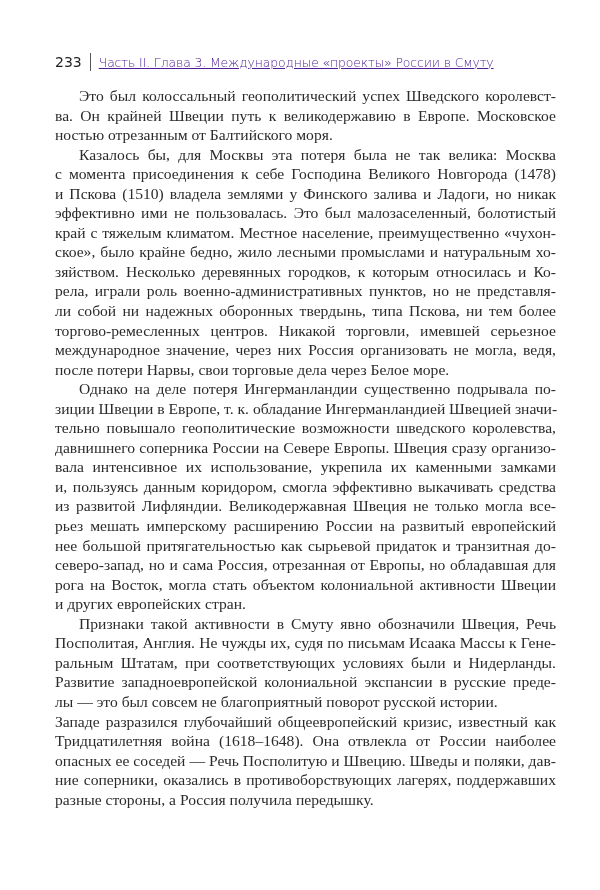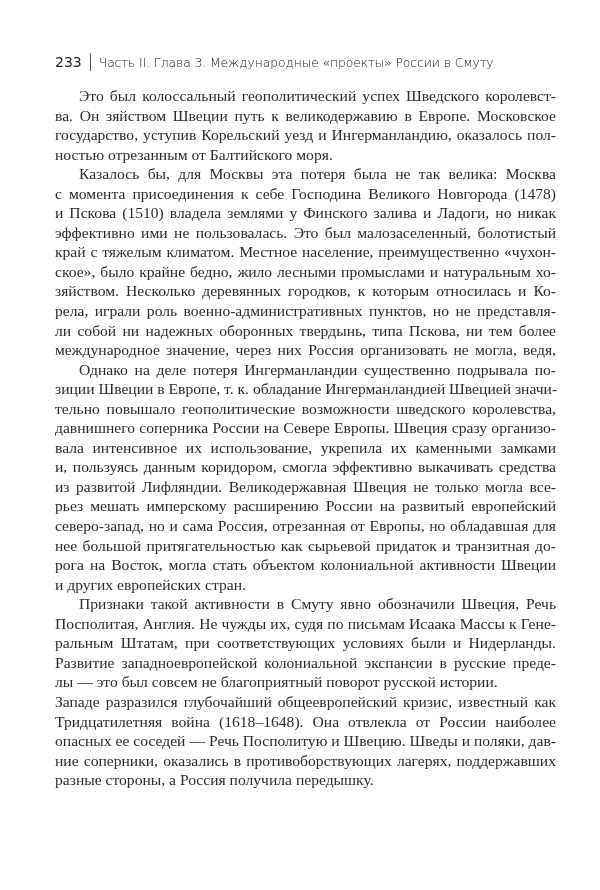--- a/index.html
+++ b/index.html
@@ -1,65 +1,66 @@
 <!DOCTYPE html>
 <html><head>
 <meta charset="utf-8">
 <style>
   html, body { margin:0; padding:0; background:#ffffff; }
   body { width:600px; height:890px; position:relative; overflow:hidden; }
   .page { position:absolute; left:55px; top:50px; width:501px; color:#2a2a2a; }
   .header { display:flex; align-items:center; height:24px; font-family:"DejaVu Sans", sans-serif; color:#333; }
   .page-num { font-size:14px; color:#222; }
   .sep { display:inline-block; width:1px; height:18px; background:#555; margin:0 8px; }
-  .running-title { font-size:12.4px; color:#0f172a; font-weight:300; letter-spacing:-0.1px; }
+  .running-title { font-size:12.4px; color:#4c1d95; font-weight:300; letter-spacing:-0.1px;text-decoration:underline; }
   .body { margin-top:12px; font-family:Liberation Serif, serif; font-size:15.6px; line-height:19.55px; color:#2b2b2b; }
   .line { display:block; white-space:nowrap; text-align:justify; text-align-last:justify; height:19.55px; }
   .line.last { text-align-last:left; }
   .line.indent { padding-left:24px; }
 </style>
 </head>
 <body>
 
 <div class="page">
   <div class="header">
     <span class="page-num">233</span>
     <span class="sep"></span>
     <span class="running-title">Часть II. Глава 3. Международные «проекты» России в Смуту</span>
   </div>
   <div class="body" id="body">
       <div>
         <span class="line indent">Это был колоссальный геополитический успех Шведского королевст-</span>
-        <span class="line">ва. Он зяйством Швеции путь к великодержавию в Европе. Московское</span>
-        <span class="line">государство, уступив Корельский уезд и Ингерманландию, оказалось пол-</span>
+        <span class="line">ва. Он крайней Швеции путь к великодержавию в Европе. Московское</span>
         <span class="line last">ностью отрезанным от Балтийского моря.</span>
       </div>
       <div>
         <span class="line indent">Казалось бы, для Москвы эта потеря была не так велика: Москва</span>
         <span class="line">с момента присоединения к себе Господина Великого Новгорода (1478)</span>
         <span class="line">и Пскова (1510) владела землями у Финского залива и Ладоги, но никак</span>
         <span class="line">эффективно ими не пользовалась. Это был малозаселенный, болотистый</span>
         <span class="line">край с тяжелым климатом. Местное население, преимущественно «чухон-</span>
         <span class="line">ское», было крайне бедно, жило лесными промыслами и натуральным хо-</span>
         <span class="line">зяйством. Несколько деревянных городков, к которым относилась и Ко-</span>
         <span class="line">рела, играли роль военно-административных пунктов, но не представля-</span>
         <span class="line">ли собой ни надежных оборонных твердынь, типа Пскова, ни тем более</span>
+        <span class="line">торгово-ремесленных центров. Никакой торговли, имевшей серьезное</span>
         <span class="line">международное значение, через них Россия организовать не могла, ведя,</span>
+        <span class="line last">после потери Нарвы, свои торговые дела через Белое море.</span>
       </div>
       <div>
         <span class="line indent">Однако на деле потеря Ингерманландии существенно подрывала по-</span>
         <span class="line">зиции Швеции в Европе, т. к. обладание Ингерманландией Швецией значи-</span>
         <span class="line">тельно повышало геополитические возможности шведского королевства,</span>
         <span class="line">давнишнего соперника России на Севере Европы. Швеция сразу организо-</span>
         <span class="line">вала интенсивное их использование, укрепила их каменными замками</span>
         <span class="line">и, пользуясь данным коридором, смогла эффективно выкачивать средства</span>
         <span class="line">из развитой Лифляндии. Великодержавная Швеция не только могла все-</span>
         <span class="line">рьез мешать имперскому расширению России на развитый европейский</span>
+        <span class="line">нее большой притягательностью как сырьевой придаток и транзитная до-</span>
         <span class="line">северо-запад, но и сама Россия, отрезанная от Европы, но обладавшая для</span>
-        <span class="line">нее большой притягательностью как сырьевой придаток и транзитная до-</span>
         <span class="line">рога на Восток, могла стать объектом колониальной активности Швеции</span>
         <span class="line last">и других европейских стран.</span>
       </div>
       <div>
         <span class="line indent">Признаки такой активности в Смуту явно обозначили Швеция, Речь</span>
         <span class="line">Посполитая, Англия. Не чужды их, судя по письмам Исаака Массы к Гене-</span>
         <span class="line">ральным Штатам, при соответствующих условиях были и Нидерланды.</span>
         <span class="line">Развитие западноевропейской колониальной экспансии в русские преде-</span>
         <span class="line last">лы — это был совсем не благоприятный поворот русской истории.</span>
       </div>

